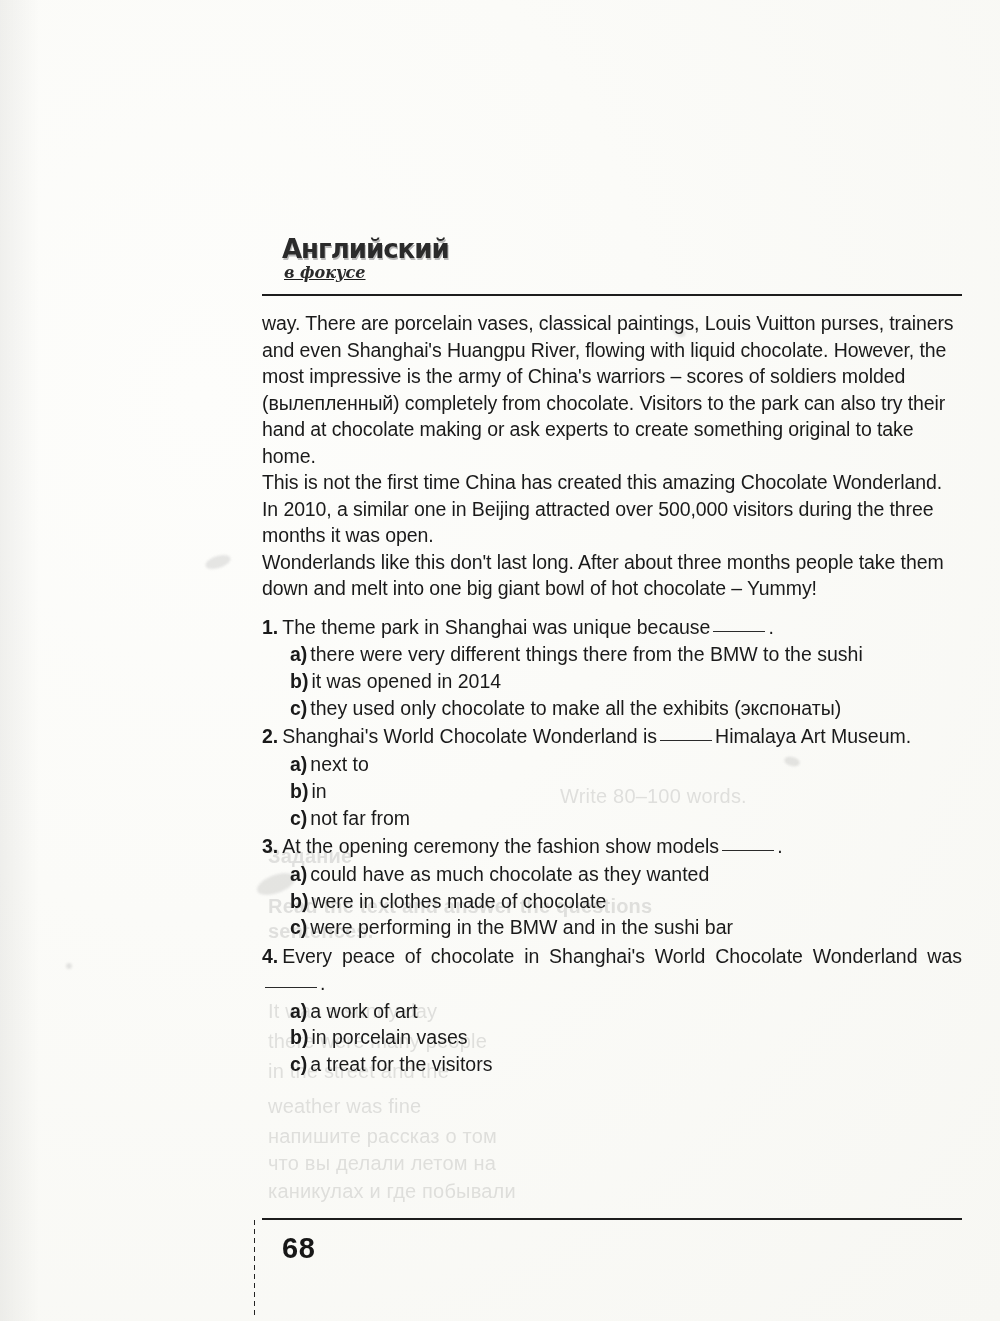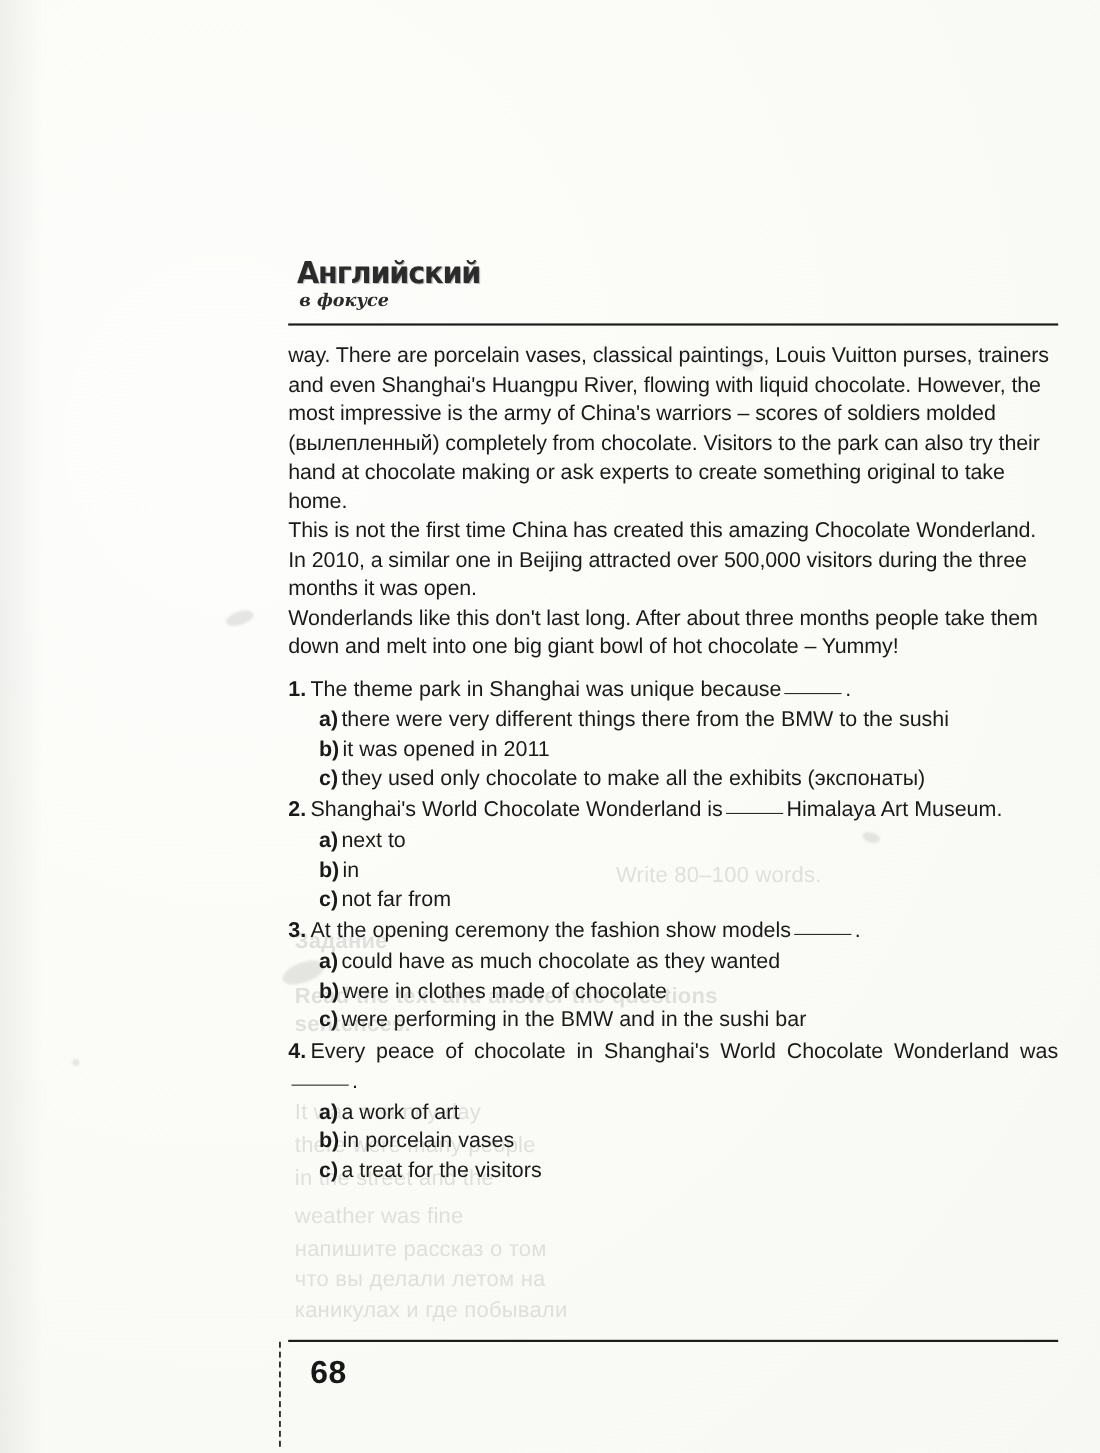--- a/index.html
+++ b/index.html
@@ -28,21 +28,22 @@
     position: absolute;
     left: 262px;
     top: 236px;
     width: 700px;
   }
 
   
   .logo {
     position: relative;
     height: 52px;
-    margin-left: 8px;
+    margin-left: 20px;
+    text-decoration: underline;
   }
   .logo-main {
     font-family: "DejaVu Sans", sans-serif;
     font-weight: bold;
     font-size: 26px;
     letter-spacing: -1px;
     color: #2b2b2b;
     line-height: 1;
     display: inline-block;
     transform: scaleY(1.05);
@@ -215,21 +216,21 @@
     </div>
 
     <div class="questions">
 
       <div class="q">
         <div class="q-stem">
           <span class="q-num">1.</span><span>The theme park in Shanghai was unique because</span><span class="blank"></span><span>.</span>
         </div>
         <div class="opts">
           <span class="opt"><span class="opt-key">a)</span><span>there were very different things there from the BMW to the sushi</span></span>
-          <span class="opt"><span class="opt-key">b)</span><span>it was opened in 2011</span></span>
+          <span class="opt"><span class="opt-key">b)</span><span>it was opened in 2014</span></span>
           <span class="opt"><span class="opt-key">c)</span><span>they used only chocolate to make all the exhibits (экспонаты)</span></span>
         </div>
       </div>
 
       <div class="q">
         <div class="q-stem indent-more">
           <span class="q-num">2.</span><span>Shanghai's World Chocolate Wonderland is</span><span class="blank"></span><span>Himalaya Art Museum.</span>
         </div>
         <div class="opts">
           <span class="opt"><span class="opt-key">a)</span><span>next to</span></span>

